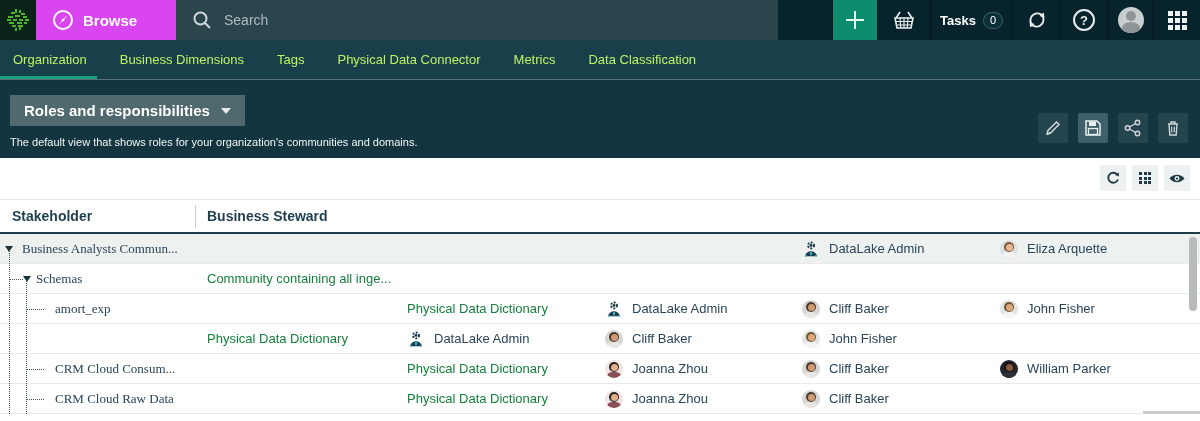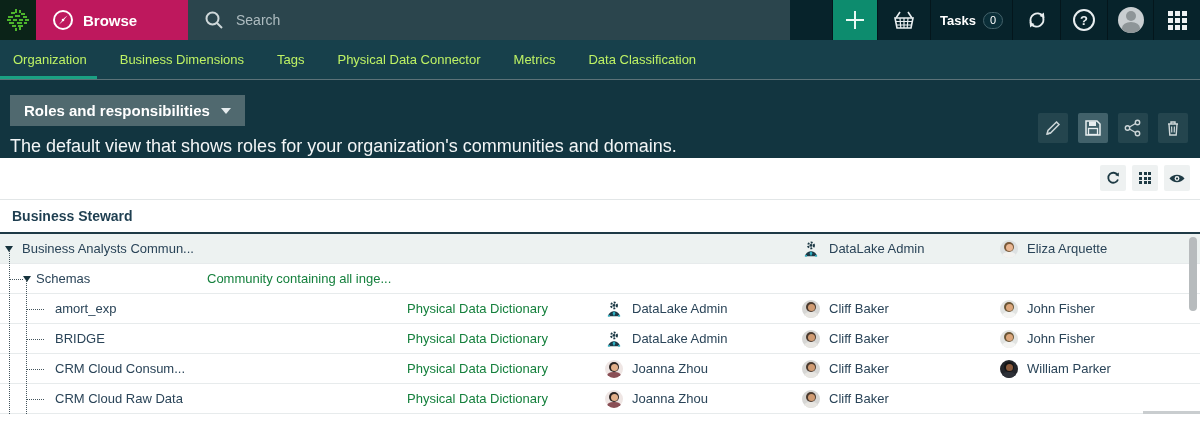--- a/index.html
+++ b/index.html
@@ -3,21 +3,21 @@
 <meta charset="utf-8">
 <style>
   * { box-sizing: border-box; margin: 0; padding: 0; }
   html,body { width:1200px; }
   body { font-family: "Liberation Sans", sans-serif; background:#fff; }
   .page { position:relative; width:1200px; height:421px; overflow:hidden; background:#fff; }
 
   
   .topbar { display:flex; height:40px; background:#07232b; align-items:stretch; }
   .logo-cell { width:36px; background:#0b2318; display:flex; align-items:center; justify-content:center; }
-  .browse-cell { width:152px; background:#be185d; display:flex; align-items:center; gap:9px; padding-left:16px; cursor:pointer; }
+  .browse-cell { width:140px; background:#d946ef; display:flex; align-items:center; gap:9px; padding-left:16px; cursor:pointer; }
   .browse-label { color:#fff; font-weight:700; font-size:15px; }
   .search-cell { width:602px; background:#2b454d; display:flex; align-items:center; gap:12px; padding-left:16px; }
   .search-input { background:transparent; border:none; outline:none; color:#dfe7e9; font-size:14px; width:480px; font-family:"Liberation Sans",sans-serif; }
   .search-input::placeholder { color:#aebcc0; }
   .topbar-spacer { flex:1; }
   .seg { display:flex; align-items:center; justify-content:center; border-left:1px solid #04161c; cursor:pointer; }
   .seg-plus { width:45px; background:#0d8c6e; }
   .seg-basket { width:53px; }
   .seg-tasks { width:82px; gap:7px; }
   .tasks-label { color:#fff; font-weight:700; font-size:13px; }
@@ -38,21 +38,21 @@
   .tab { display:flex; align-items:center; color:#bef264; font-size:13px; padding:0 2px; margin-right:29px; position:relative; cursor:pointer; }
   .tab:first-child { margin-left:11px; }
   .tab.active { font-weight:400; }
   .tab.active::after { content:""; position:absolute; left:-11px; right:-8px; bottom:0; height:3px; background:#1aa183; }
   .tab:first-child.active::after { left:-11px; }
 
   
   .hero { height:79px; background:#123540; border-top:1px solid #5c7278; position:relative; }
   .view-selector { position:absolute; left:10px; top:15px; background:#50696f; color:#fff; font-weight:700; font-size:15px; padding:7px 14px; display:flex; align-items:center; gap:11px; cursor:pointer; }
   .caret-down { width:0; height:0; border-left:5px solid transparent; border-right:5px solid transparent; border-top:6px solid #e6ecee; }
-  .view-desc { position:absolute; left:10px; top:56px; color:#f2f5f6; font-size:18px; }
+  .view-desc { position:absolute; left:10px; top:56px; color:#f2f5f6; font-size:11px; }
   .hero-actions { position:absolute; right:12px; top:33px; display:flex; gap:10px; }
   .hero-btn { width:30px; height:30px; background:#24454e; display:flex; align-items:center; justify-content:center; border-radius:2px; cursor:pointer; }
   .hero-btn.active { background:#41616a; }
 
   
   .toolstrip { height:41px; background:#fff; position:relative; }
   .strip-actions { position:absolute; right:10px; top:7px; display:flex; gap:6px; }
   .strip-btn { width:26px; height:26px; background:#eef1f1; border-radius:2px; display:flex; align-items:center; justify-content:center; cursor:pointer; }
   .dots-grid { display:grid; grid-template-columns:repeat(3,3px); grid-template-rows:repeat(3,3px); gap:1.5px; }
   .dots-grid i { background:#1e3a44; }
@@ -61,21 +61,21 @@
   .gridcols { display:grid; grid-template-columns:195px 200px 198px 197px 198px 1fr; }
   .thead { height:35px; border-top:1px solid #e2e6e7; border-bottom:2px solid #1e3a46; align-items:center; background:#fff; }
   .hcell { font-weight:700; font-size:14px; color:#1e3e50; padding-left:12px; position:relative; height:100%; display:flex; align-items:center; cursor:pointer; }
   .hcell:not(:first-child)::before { content:""; position:absolute; left:0; top:5px; height:23px; width:1px; background:#c7ced1; }
 
   .rows { position:relative; }
   .trow { height:30px; border-bottom:1px solid #e7ebec; align-items:center; background:#fff; font-size:13px; color:#2a4458; }
   .trow.highlight { background:#edf2f1; }
   .cell { overflow:hidden; white-space:nowrap; }
   .cell-name { position:relative; height:100%; display:flex; align-items:center; }
-  .name-label { cursor:pointer; }
+  .name-label { cursor:pointer;font-family:Liberation Serif, serif; }
   .cell-desc,.cell-domain { padding-left:12px; color:#15803d; }
   .cell-people { display:flex; align-items:center; gap:9px; padding-left:12px; }
   .toggle { position:absolute; top:50%; margin-top:-3px; width:0; height:0; border-left:4.5px solid transparent; border-right:4.5px solid transparent; border-top:6px solid #17333d; cursor:pointer; }
   .branch { position:absolute; top:50%; border-top:1px dotted #44545c; }
   .tree-overlay { position:absolute; left:0; top:0; bottom:0; width:60px; pointer-events:none; }
   .vline { position:absolute; width:0; border-left:1px dotted #44545c; }
 
   
   .avatar { width:18px; height:18px; border-radius:50%; overflow:hidden; position:relative; flex:none; }
   .avatar .hair { position:absolute; left:4px; top:2px; width:10px; height:10px; border-radius:50%; }
@@ -257,20 +257,21 @@
         <svg width="18" height="13" viewBox="0 0 24 16">
           <path d="M2 8 C7 1.5 17 1.5 22 8 C17 14.5 7 14.5 2 8 Z" fill="#1e3a44"></path>
           <circle cx="12" cy="8" r="3.2" fill="#eef1f1"></circle>
           <circle cx="12" cy="8" r="1.5" fill="#1e3a44"></circle>
         </svg>
       </div>
     </div>
   </div>
 
   <div class="gridcols thead">
+      <div class="hcell">Stakeholder</div>
       <div class="hcell">Business Steward</div>
     </div>
 
   <div class="rows">
 
   <div class="gridcols trow highlight">
         <div class="cell cell-name">
           <span class="toggle" style="left: 5px;"></span>
           <span class="name-label" style="margin-left: 22px;">Business Analysts Commun...</span>
         </div>
@@ -338,24 +339,20 @@
         <div class="cell cell-people">
           <span class="avatar" style="background: rgb(226, 228, 226);">
             <span class="hair" style="background:#6b5636"></span>
             <span class="face" style="background:#dca77c"></span>
             <span class="shirt" style="background:#f4f4f2"></span>
           </span>
           <span>John Fisher</span>
         </div>
       </div>
       <div class="gridcols trow">
-        <div class="cell cell-name">
-          <span class="branch" style="left: 27px; width: 17px;"></span>
-          <span class="name-label" style="margin-left: 55px;">BRIDGE</span>
-        </div>
         <div class="cell cell-desc"></div>
         <div class="cell cell-domain">Physical Data Dictionary</div>
         <div class="cell cell-people">
           <svg viewBox="0 0 20 20" class="admin-icon">
             <circle cx="10" cy="6" r="3.3" fill="none" stroke="#1d3a46" stroke-width="2.2" stroke-dasharray="2.1 1.6"></circle>
             <circle cx="10" cy="6" r="1.6" fill="#1d3a46"></circle>
             <path d="M3.2 18 C4.4 13.4 8 12.4 10 12.4 C12 12.4 15.6 13.4 16.8 18 Z" fill="#1d3a46"></path>
             <path d="M10 12.4 L11.6 14.6 L10 18 L8.4 14.6 Z" fill="#2fb4c7"></path>
             <rect x="3.2" y="16.8" width="2.4" height="1.6" fill="#2fb4c7"></rect>
             <rect x="14.4" y="16.8" width="2.4" height="1.6" fill="#2fb4c7"></rect>

